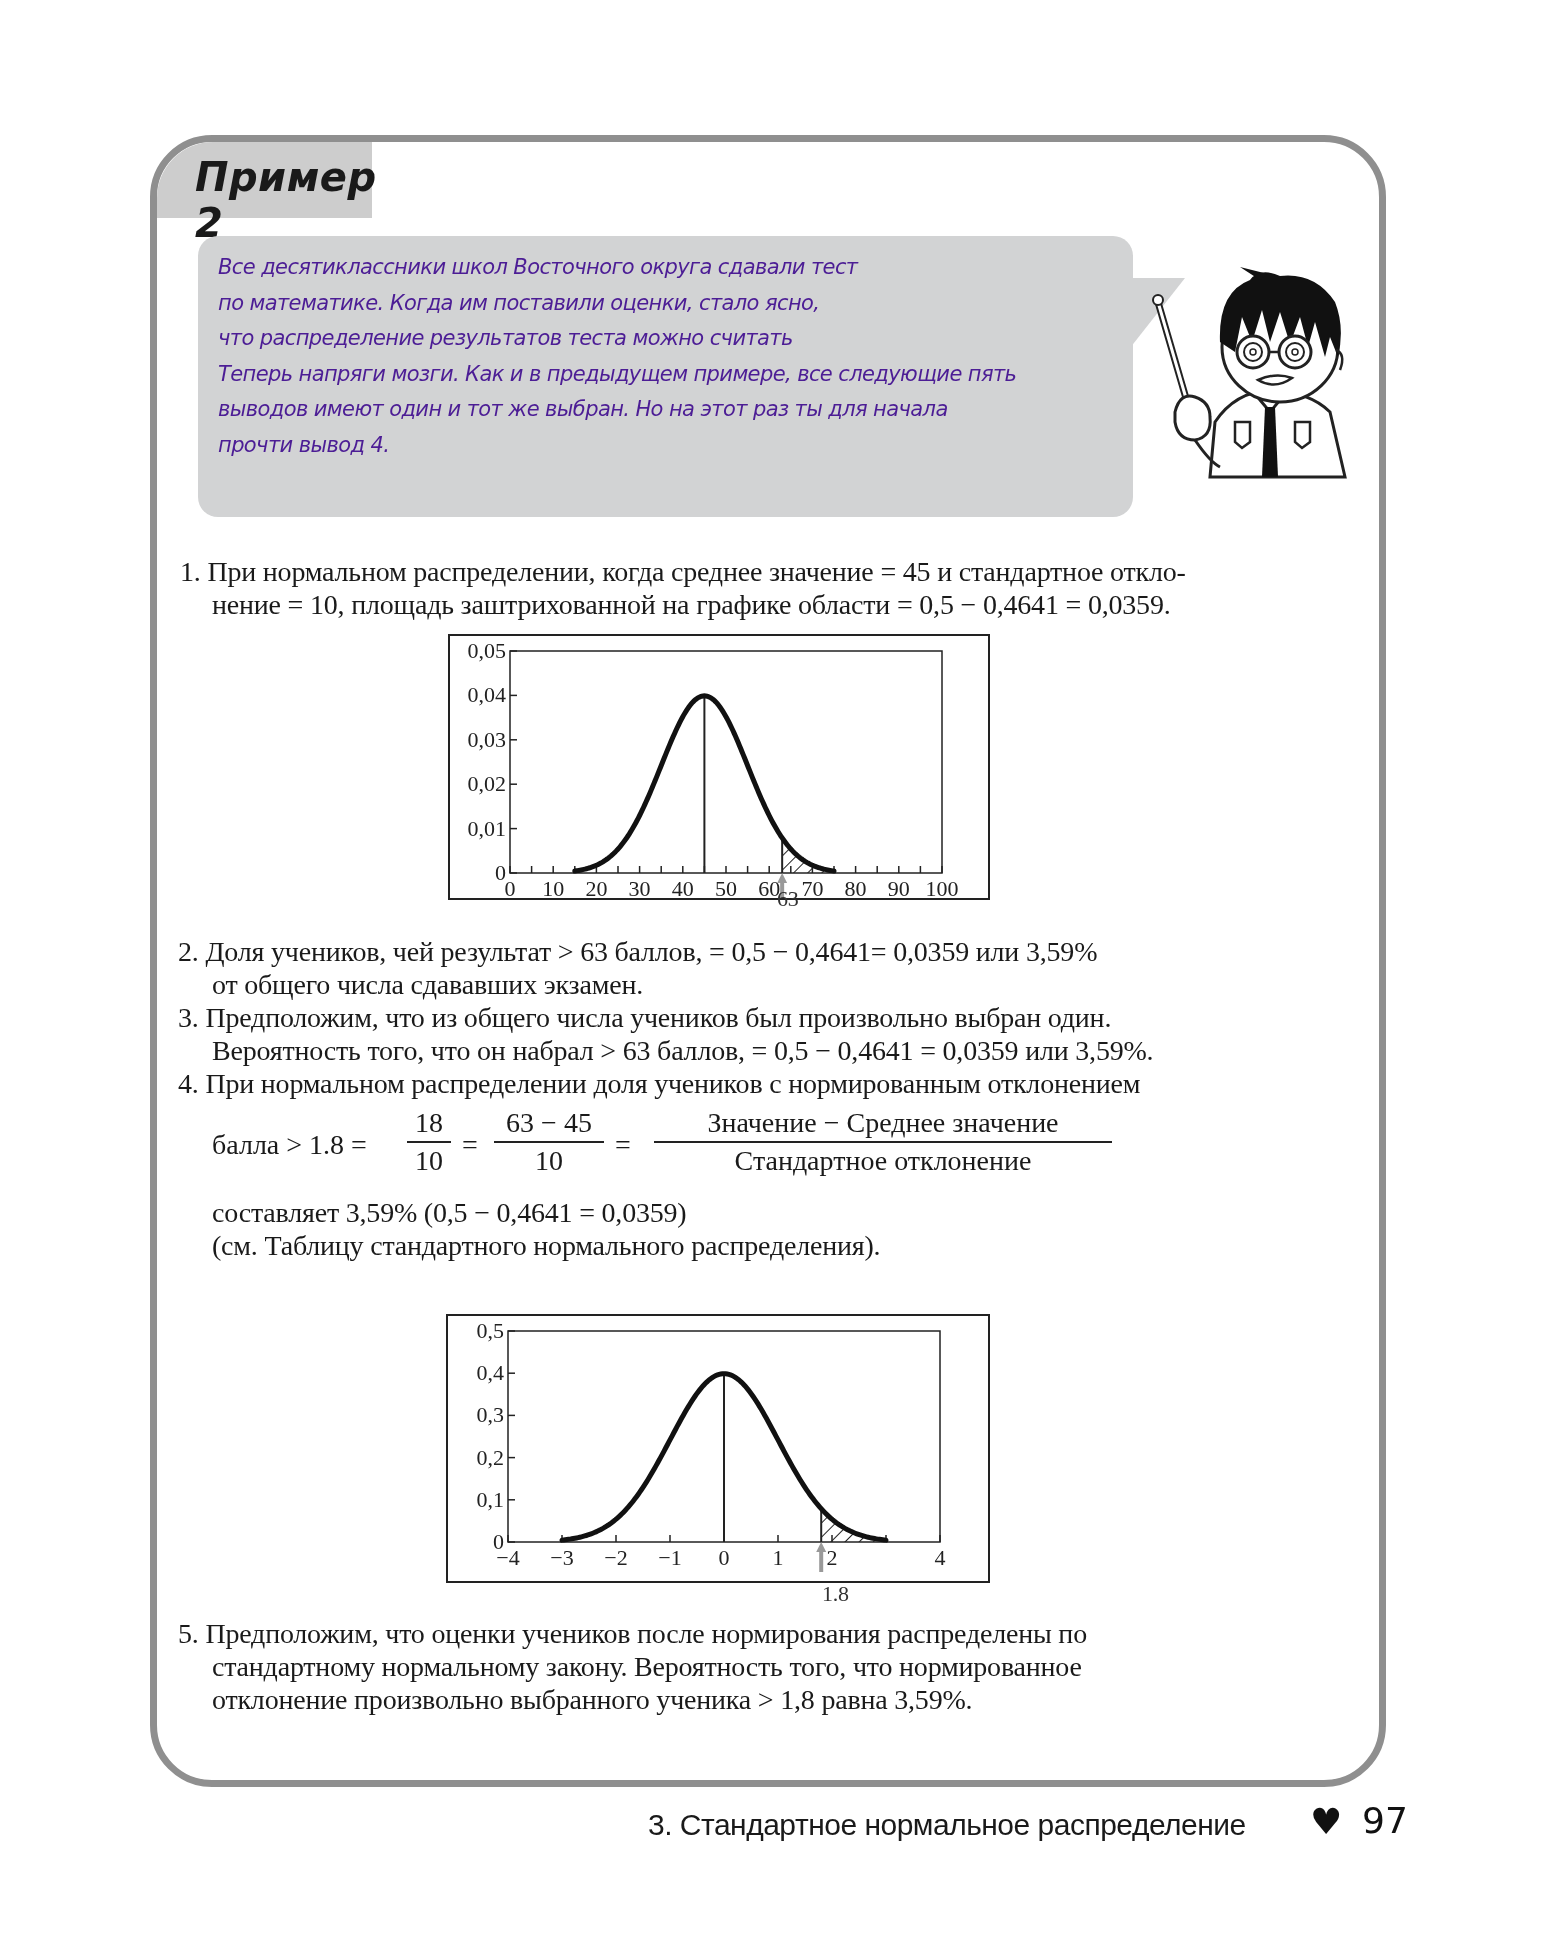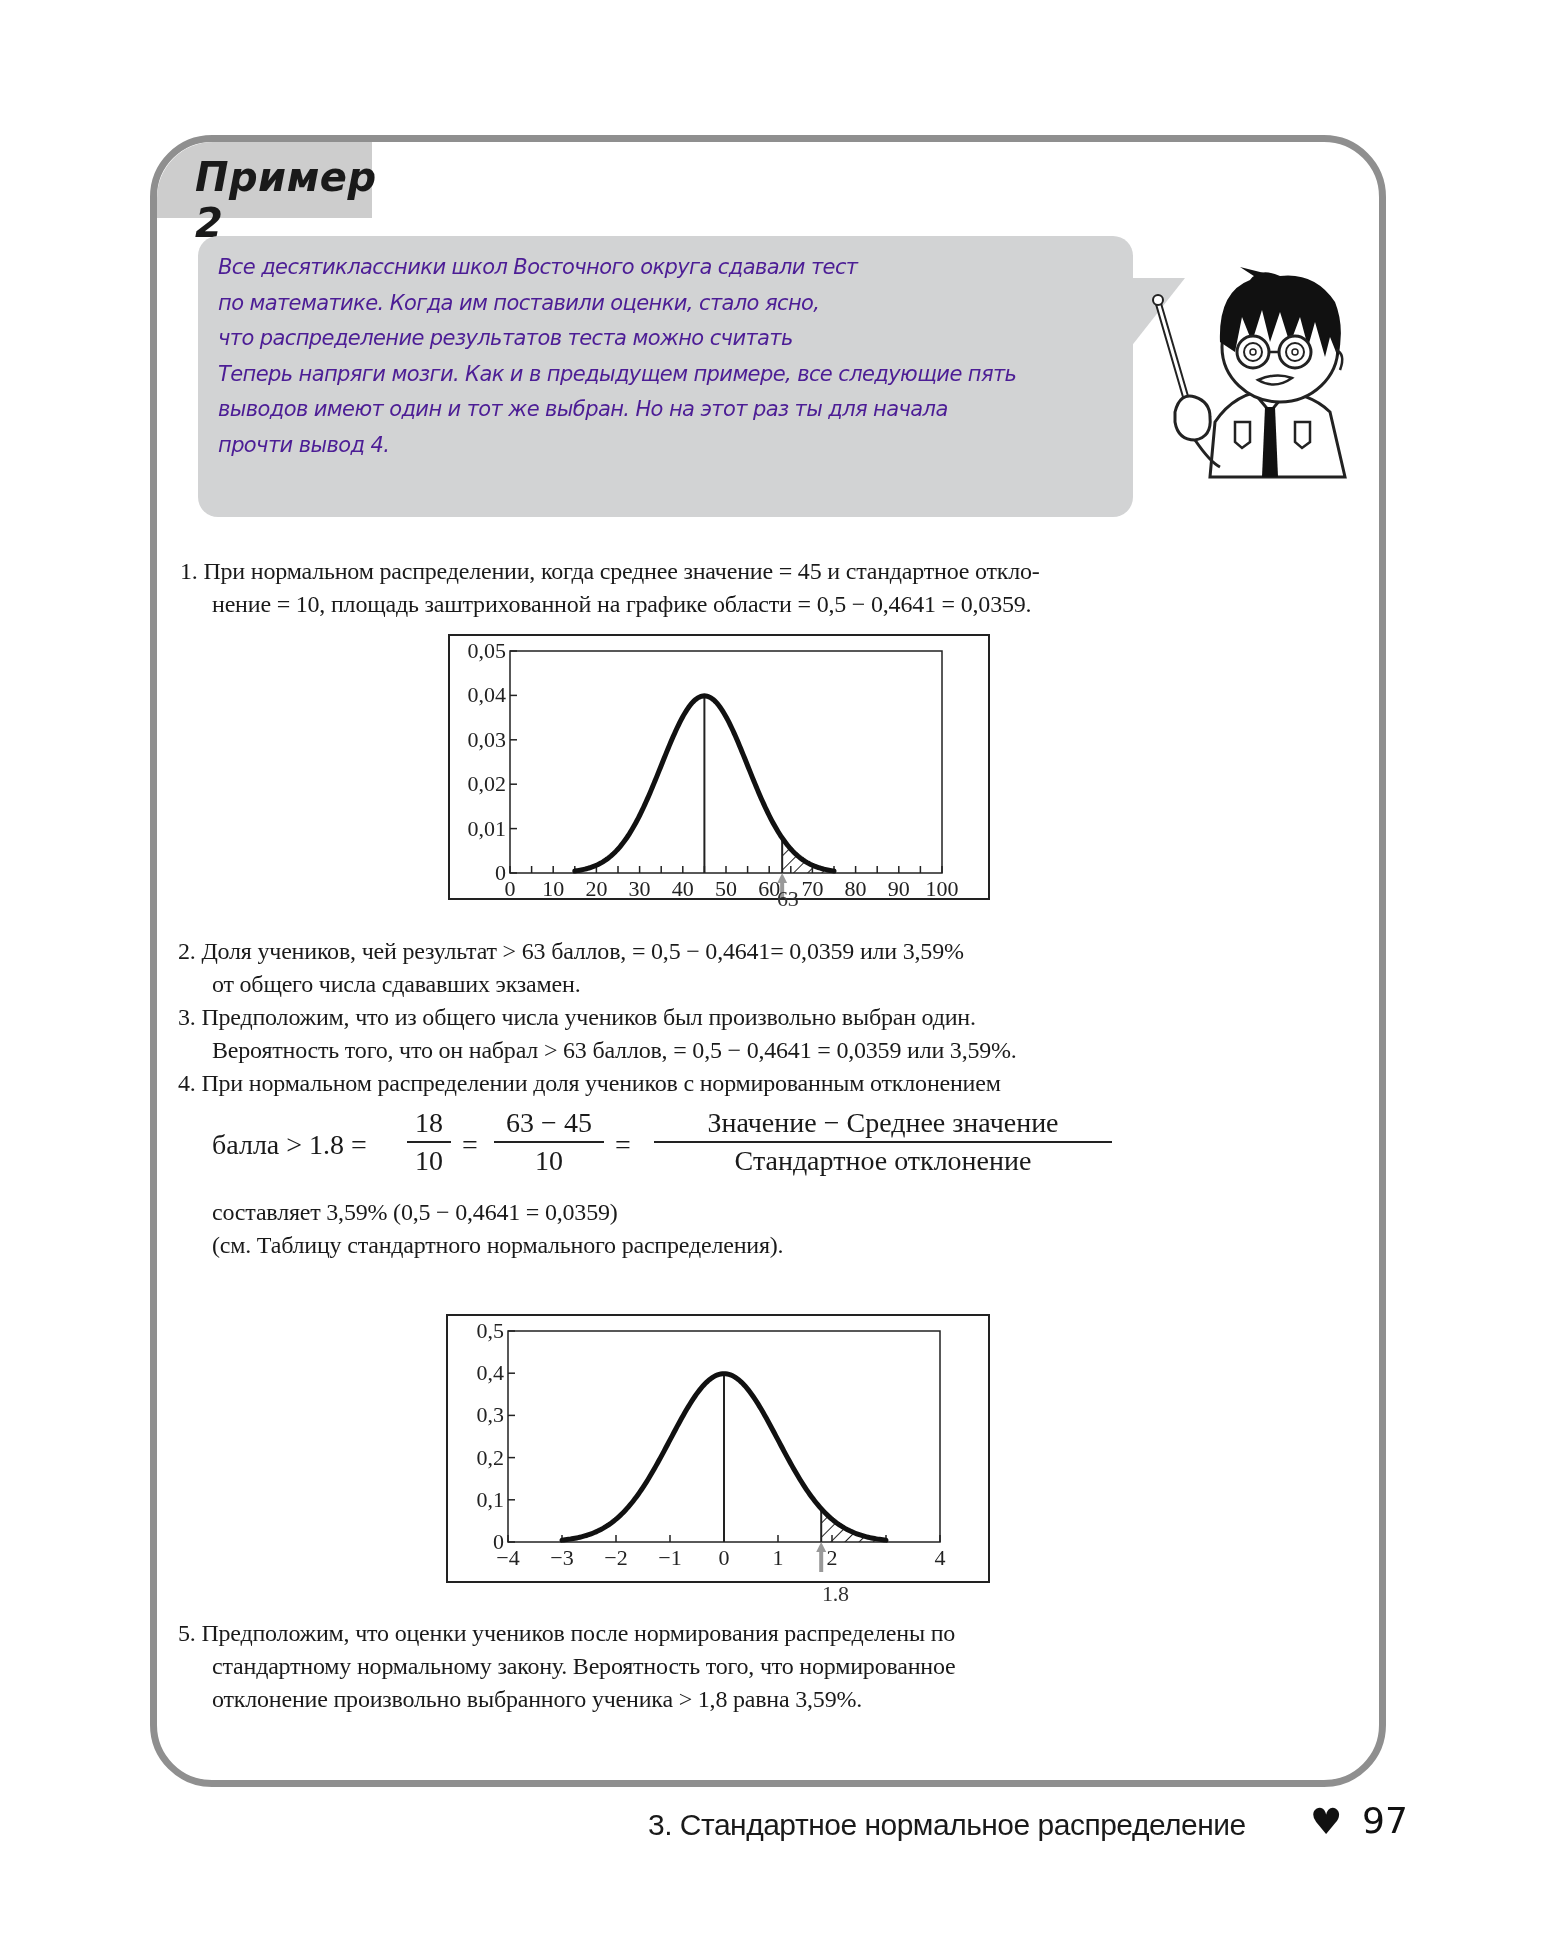--- a/index.html
+++ b/index.html
@@ -14,21 +14,21 @@
   .bubble { position:absolute; left:198px; top:236px; width:935px; height:281px;
             background:#d2d3d4; border-radius:20px; }
   .bubble-tail { position:absolute; left:1130px; top:278px; width:0; height:0;
                  border-top:70px solid #d2d3d4; border-right:55px solid transparent; }
   .bubble-text { position:absolute; left:20px; top:14px; width:900px;
                  font-family:"DejaVu Sans", sans-serif; font-size:21px; line-height:35.5px;
                  font-style:italic; color:#4c1d95; letter-spacing:-0.6px; }
   .bubble-text div { white-space:nowrap; }
   .character { position:absolute; left:1140px; top:262px; width:230px; height:220px; }
 
-  .text { position:absolute; font-size:24px; line-height:33px; white-space:nowrap; letter-spacing:-0.2px; }
+  .text { position:absolute; font-size:28px; line-height:33px; white-space:nowrap; letter-spacing:-0.2px; }
   .cont { padding-left:34px; }
 
   .chart-box { position:absolute; border:2px solid #222; background:#fff; }
   .chart-box svg { position:absolute; left:0; top:0; }
   .tick-label { font-family:"Liberation Serif", "DejaVu Serif", serif; font-size:22px; fill:#222; }
 
   .formula { position:absolute; left:212px; top:1107px; height:80px; width:900px; font-size:28px; }
   .fpart { position:absolute; white-space:nowrap; }
   .frac { position:absolute; text-align:center; }
   .frac .num { display:block; padding-bottom:2px; }

